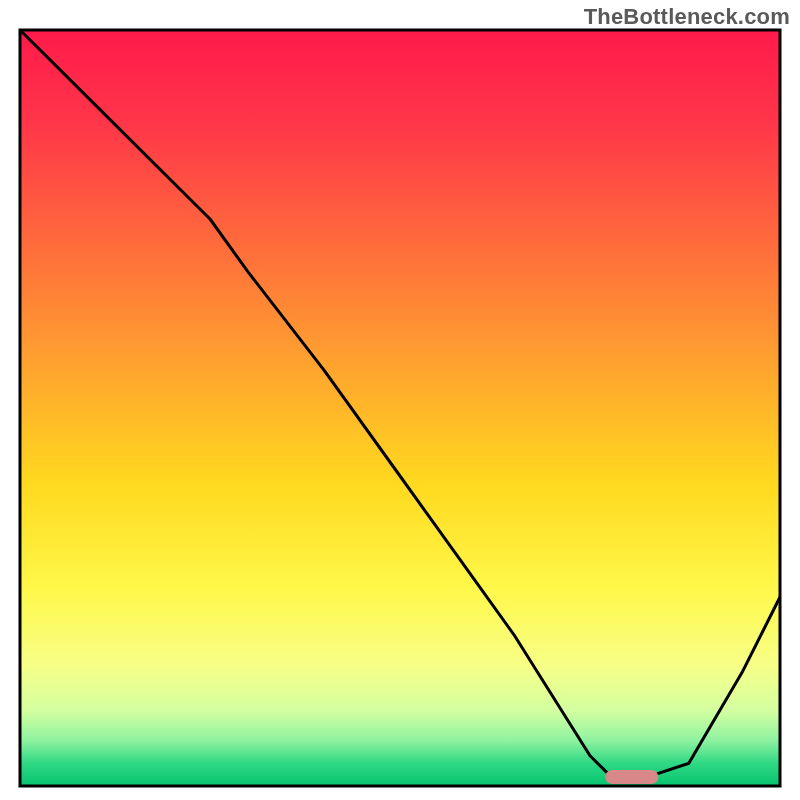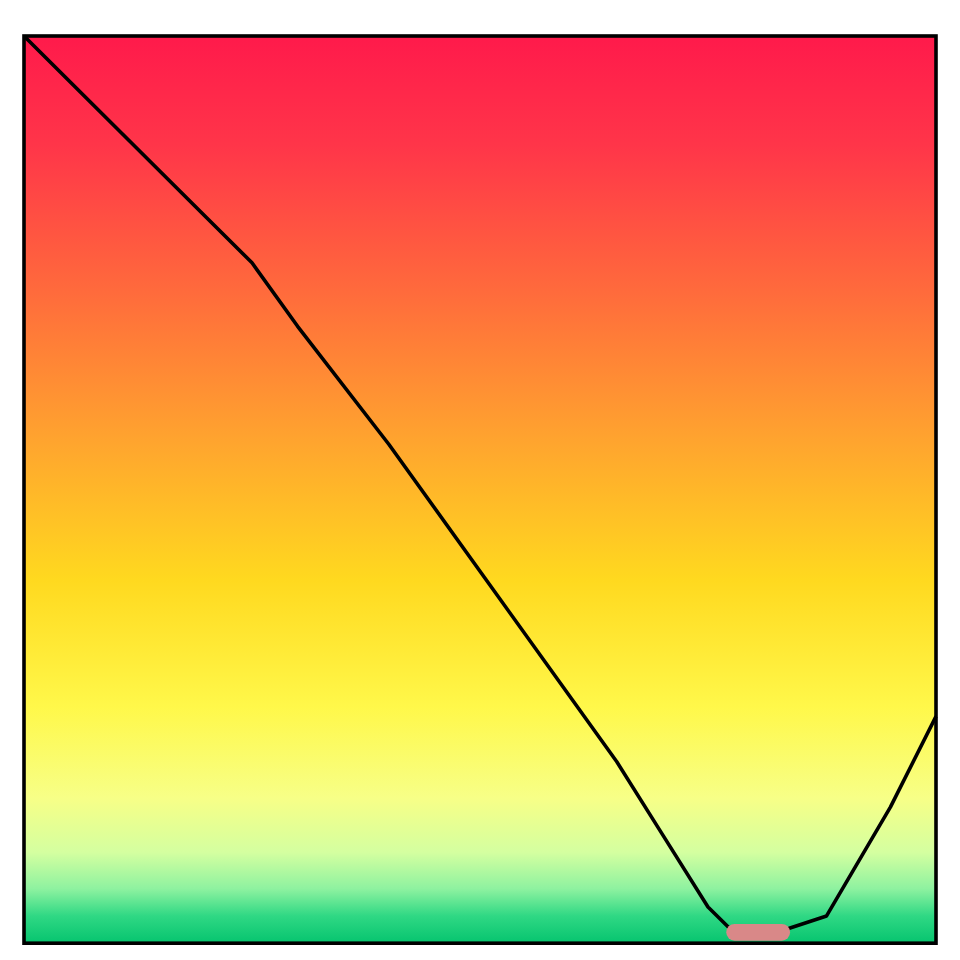--- a/index.html
+++ b/index.html
@@ -49,13 +49,14 @@
           <stop offset="94%" stop-color="#8ef2a0"></stop>
           <stop offset="97%" stop-color="#2fd884"></stop>
           <stop offset="100%" stop-color="#06c46f"></stop>
         </linearGradient>
       </defs>
       <rect x="20" y="30" width="760" height="756" fill="url(#bg-grad)"></rect>
       <path d="M20.0 30.0 L96.0 105.6 L172.0 181.2 L210.0 219.0 L248.0 271.9 L324.0 370.2 L400.0 476.0 L476.0 581.9 L514.0 634.8 L552.0 695.3 L590.0 755.8 L612.8 778.4 L643.2 778.4 L688.8 763.3 L742.0 672.6 L780.0 597.0" fill="none" stroke="#000000" stroke-width="3" stroke-linejoin="round"></path>
       <rect x="605.2" y="769.928" width="53.19999999999993" height="14" rx="7" ry="7" fill="#d98888"></rect>
       <rect x="20" y="30" width="760" height="756" fill="none" stroke="#000000" stroke-width="3"></rect>
     </svg>
+  <div class="watermark">TheBottleneck.com</div>
 </div>
 
 </body></html>

